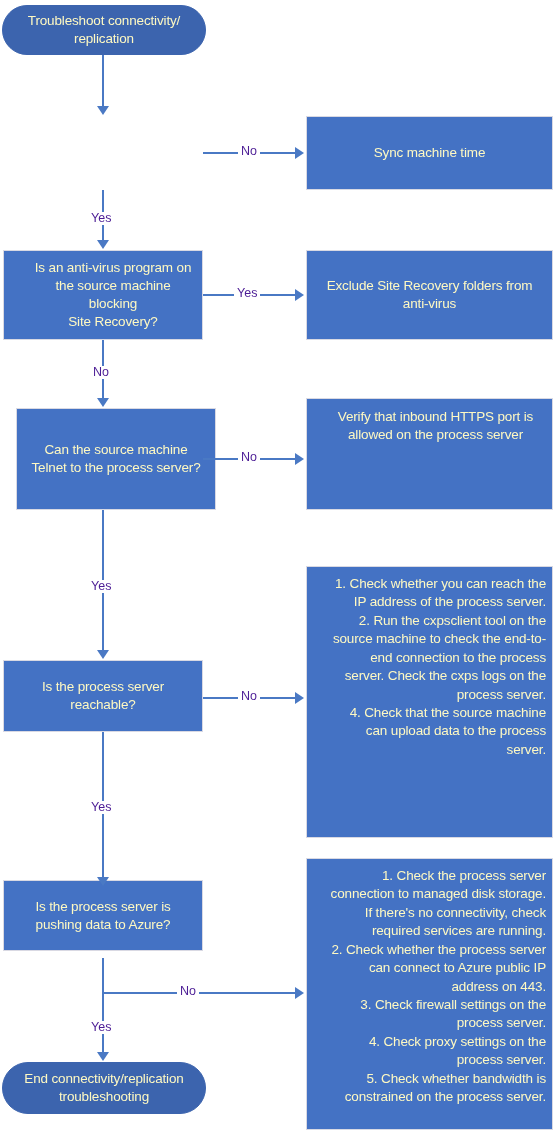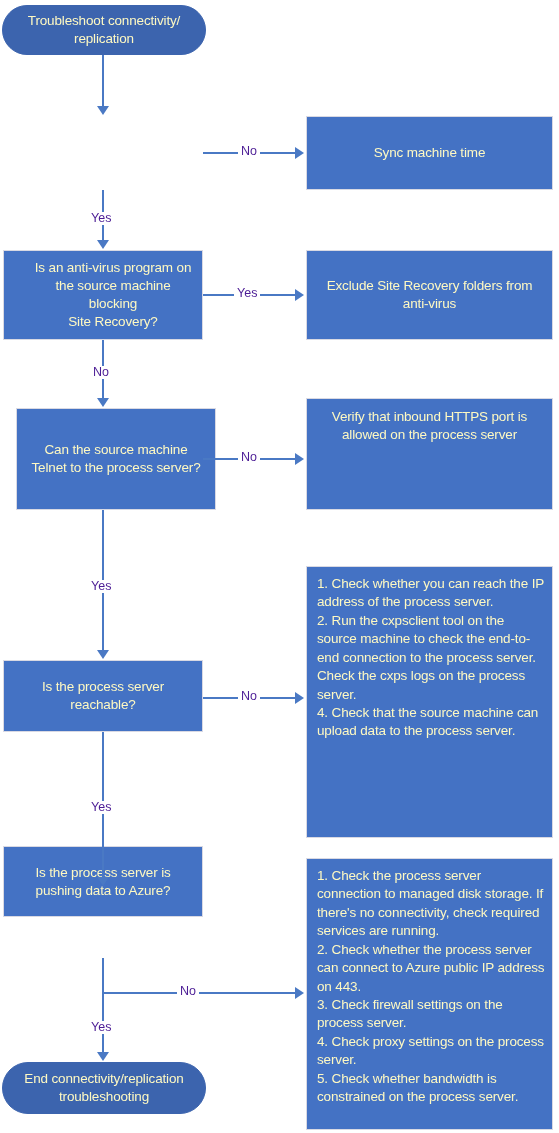--- a/index.html
+++ b/index.html
@@ -37,23 +37,23 @@
     background: #3C64AE;
   }
   .node.center-v { align-items: center; }
   .node.top-v    { align-items: flex-start; }
   .node .txt {
     width: 100%;
     padding: 0 8px;
     text-align: center;
     white-space: pre-line;
   }
-  .node.top-v .txt { padding-top: 9px; }
+  .node.top-v .txt { padding-top: 9px; margin-left: 12px; }
   .node.listbox .txt {
-    text-align: left;
+    text-align: right;
     padding: 8px 6px 0 10px;
     line-height: 1.365;
     font-size: 13.5px;
   }
   
   .vline, .hline {
     position: absolute;
     background: #4A79C4;
   }
   .vline { width: 2px; }
@@ -122,21 +122,21 @@
     <span class="txt">Is the process server
 reachable?</span>
   </div>
 
   <div class="node top-v listbox" style="left:306px; top:566px; width:247px; height:272px;">
     <span class="txt">1. Check whether you can reach the IP address of the process server.
 2. Run the cxpsclient tool on the source machine to check the end-to-end connection to the process server. Check the cxps logs on the process server.
 4. Check that the source machine can upload data to the process server.</span>
   </div>
 
-  <div class="node center-v" style="left:3px; top:846px; width:200px; height:71px;">
+  <div class="node center-v" style="left:3px; top:880px; width:200px; height:71px;">
     <span class="txt">Is the process server is
 pushing data to Azure?</span>
   </div>
 
   <div class="node top-v listbox" style="left:306px; top:858px; width:247px; height:272px;">
     <span class="txt">1. Check the process server connection to managed disk storage. If there's no connectivity, check required services are running.
 2. Check whether the process server can connect to Azure public IP address on 443.
 3. Check firewall settings on the process server.
 4. Check proxy settings on the process server.
 5. Check whether bandwidth is constrained on the process server.</span>

